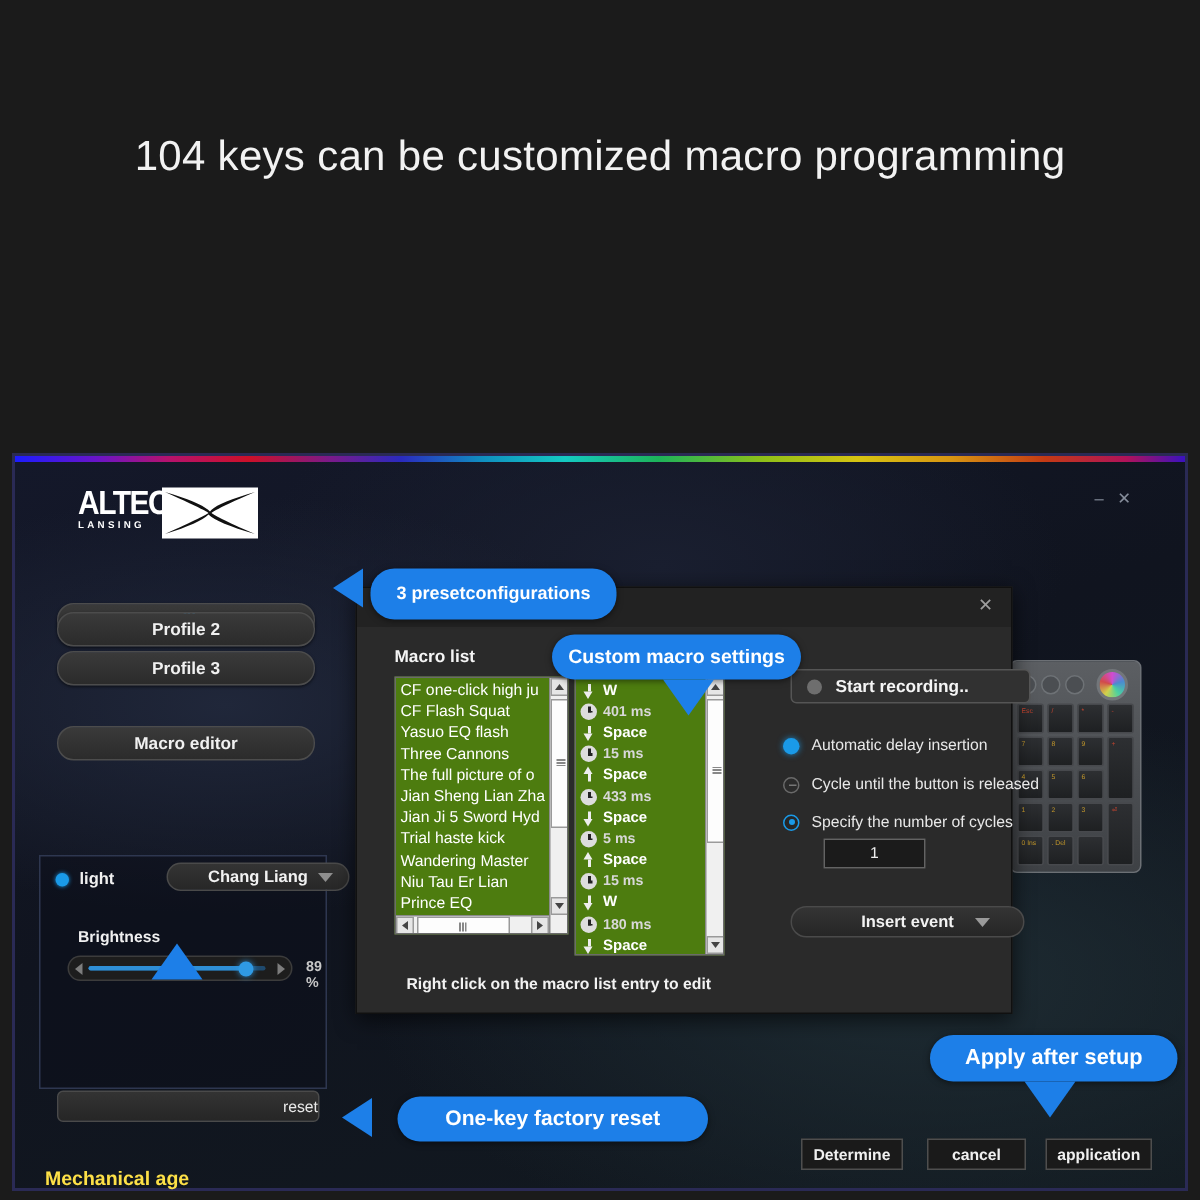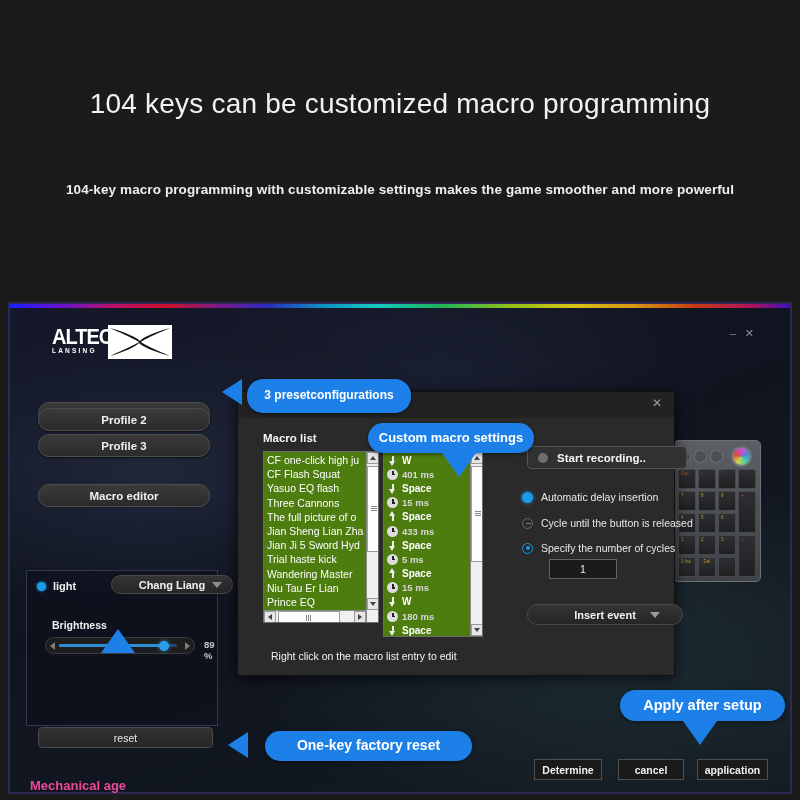--- a/index.html
+++ b/index.html
@@ -74,24 +74,24 @@
     border: 1px solid #4c4c4c; border-radius: 11px;
     background: linear-gradient(180deg,#3a3a3a,#2b2b2b);
     color: #f0f0f0; font-size: 11.5px; font-weight: 700;
     display: flex; align-items: center; justify-content: center; cursor: pointer;
   }
   .reset-btn {
     position: absolute; left: 38px; top: 727px; width: 175px; height: 21px;
     border: 1px solid #4a4a4a; border-radius: 4px;
     background: linear-gradient(180deg,#333,#262626);
     color: #e8e8e8; font-size: 10.5px;
-    display: flex; align-items: center; justify-content: center; cursor: pointer;
+    display: flex; align-items: center; justify-content: flex-end; cursor: pointer;
   }
   .mech-age {
-    position: absolute; left: 30px; top: 778px; color: #ec4899;
+    position: absolute; left: 30px; top: 778px; color: #fde047;
     font-size: 13px; font-weight: 600;
   }
 
   
   .light-panel {
     position: absolute; left: 26px; top: 538px; width: 192px; height: 156px;
     border: 1px solid #2e3750; background: rgba(10,14,24,.45); margin-top: 32px;
   }
   .light-row { position: absolute; left: 10px; top: 9px; display: flex; align-items: center; gap: 7px; }
   .radio-dot {
@@ -199,21 +199,21 @@
   .ev-text { color: #fff; font-size: 10px; font-weight: 700; }
   .ev-text.ms { color: #d8d8d8; font-size: 9.5px; }
   .arrow-dn { width:0;height:0;border-left:3px solid transparent;border-right:3px solid transparent;border-top:5px solid #eee; position:relative; top:1px;}
   .arrow-up { width:0;height:0;border-left:3px solid transparent;border-right:3px solid transparent;border-bottom:5px solid #eee; position:relative; top:-1px;}
   .arrow-stem-d{position:absolute;left:50%;margin-left:-1px;top:1px;width:2px;height:5px;background:#eee;}
   .arrow-stem-u{position:absolute;left:50%;margin-left:-1px;bottom:1px;width:2px;height:5px;background:#eee;}
   .clock { width:11px;height:11px;border-radius:50%;background:#ddd; position:relative; }
   .clock::before{content:"";position:absolute;left:5px;top:2px;width:1.5px;height:4px;background:#222;}
   .clock::after{content:"";position:absolute;left:5px;top:5px;width:3px;height:1.5px;background:#222;}
 
-  .hint-text { position: absolute; left: 25px; top: 232px; color: #f2f2f2; font-size: 10.5px; font-weight: 400; }
+  .hint-text { position: absolute; left: 25px; top: 232px; color: #f2f2f2; font-size: 10.5px; font-weight: 700; }
 
   
   .rec-btn {
     position: absolute; left: 281px; top: 28px; width: 160px; height: 23px;
     background: #313131; border: 1px solid #555; border-radius: 4px;
     display: flex; align-items: center; gap: 9px; padding-left: 10px; cursor: pointer;
   }
   .rec-dot { width: 10px; height: 10px; border-radius: 50%; background: #6e6e6e; flex:none; }
   .rec-label { color: #f5f5f5; font-size: 11.5px; font-weight: 700; }
 
@@ -284,21 +284,20 @@
   .tri.down  { border-left: 17px solid transparent; border-right: 17px solid transparent; border-top: 24px solid #1d7fe8; }
   .tri.up    { border-left: 17px solid transparent; border-right: 17px solid transparent; border-bottom: 24px solid #1d7fe8; }
 </style>
 </head>
 <body>
 
 <div id="root">
 
   <div class="promo">
     <div class="promo-title">104 keys can be customized macro programming</div>
-    <div class="promo-sub">104-key macro programming with customizable settings makes the game smoother and more powerful</div>
   </div>
 
   <div class="app-window">
     <div class="rgb-strip"></div>
     <div class="win-ctrls">
       <span class="win-btn">–</span>
       <span class="win-btn">✕</span>
     </div>
   </div>
 

